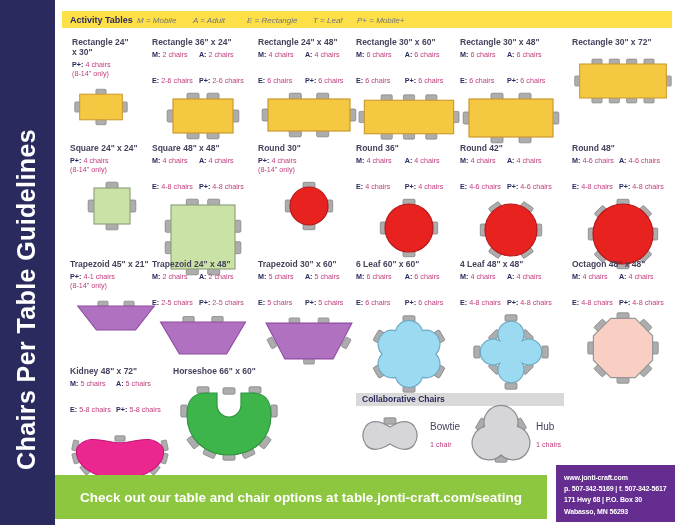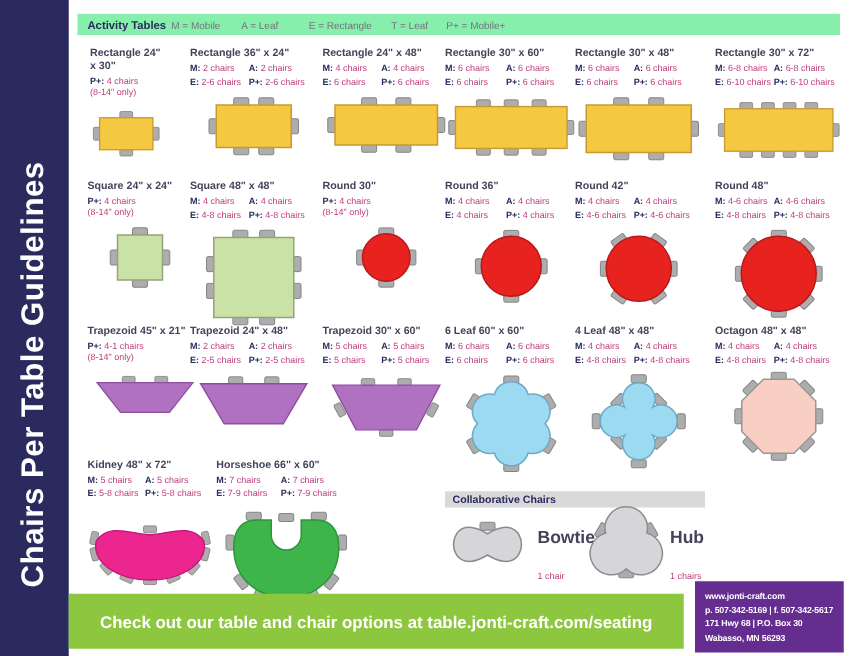--- a/index.html
+++ b/index.html
@@ -1,26 +1,26 @@
 <!DOCTYPE html>
 <html><head>
 <meta charset="utf-8">
 <style>
   *{margin:0;padding:0;box-sizing:border-box}
   html,body{width:679px;height:525px}
   body{position:relative;overflow:hidden;background:#fff;font-family:"Liberation Sans","DejaVu Sans",sans-serif}
   .sidebar{position:absolute;left:0;top:0;width:55px;height:525px;background:#2b2a5e}
   .sidebar span{position:absolute;left:12px;top:470px;transform-origin:0 0;transform:rotate(-90deg);
     white-space:nowrap;color:#fff;font-weight:bold;font-size:25px;letter-spacing:.4px}
-  .hdr{position:absolute;left:62px;top:11px;width:610px;height:17px;background:#86efac}
+  .hdr{position:absolute;left:62px;top:11px;width:610px;height:17px;background:#fde047}
   .hdr .at{position:absolute;left:8px;top:3.5px;font-size:9px;font-weight:bold;color:#2b2a5e}
-  .hdr .lg{position:absolute;top:4.5px;font-size:8px;color:#73737e;white-space:nowrap}
+  .hdr .lg{position:absolute;top:4.5px;font-size:8px;font-style:italic;color:#73737e;white-space:nowrap}
   .cell{position:absolute}
   .tt{font-size:8.5px;font-weight:bold;color:#45425c;line-height:1.18;margin-bottom:2.5px;white-space:normal}
-  .sp{display:grid;grid-template-columns:46% 54%;row-gap:2px;font-size:7.2px;line-height:1.25}
+  .sp{display:grid;grid-template-columns:46% 54%;row-gap:17px;font-size:7.2px;line-height:1.25}
   .sp.sp1{grid-template-columns:1fr}
   .sp span{white-space:nowrap}
   .sp b{color:#2b2a5e;font-weight:bold}
   .sp i{color:#bf3c7c;font-style:normal}
   .note{font-size:7.2px;color:#bf3c7c;line-height:1.3;white-space:nowrap}
   .note:empty{display:none}
   .dg{margin-top:5px;display:flex;justify-content:center}
   .chx{fill:#adadad;stroke:#848484;stroke-width:.8}
   .tb{fill:#f5c842;stroke:#c9992e;stroke-width:1.2}
   .sq{fill:#cbe2a6;stroke:#93a37d;stroke-width:1.2}
@@ -28,38 +28,38 @@
   .tp{fill:#b171c1;stroke:#8e4da3;stroke-width:1.2}
   .lf{fill:#9bdaf0;stroke:#6fa9c4;stroke-width:1.2}
   .oc{fill:#f8cfc2;stroke:#979797;stroke-width:1.2}
   .kd{fill:#ec268f;stroke:#c2157a;stroke-width:1.2}
   .hs{fill:#3db54b;stroke:#2f9440;stroke-width:1.2}
   .cb{fill:#d6d6d8;stroke:#8b8b93;stroke-width:1.2}
   .co-hdr{position:absolute;left:356px;top:393px;width:208px;height:13px;background:#d9d9d9;
     font-size:8.5px;font-weight:bold;color:#2b2a5e;line-height:13px;padding-left:6px}
   .co-dg{position:absolute}
   .co-lbl{position:absolute}
-  .co-lbl .n{font-size:14px;font-weight:bold;color:#45425c}
-  .co-lbl .c{font-size:7.2px;color:#bf3c7c;margin-top:19px}
+  .co-lbl .n{font-size:10px;font-weight:normal;color:#45425c}
+  .co-lbl .c{font-size:7.2px;color:#bf3c7c;margin-top:8px}
   .banner{position:absolute;left:55px;top:475px;width:492px;height:44px;background:#8dc63f;
     display:flex;align-items:center;justify-content:center;color:#fff;font-weight:bold;font-size:13.5px}
   .contact{position:absolute;left:556px;top:465px;width:119px;height:57px;background:#662d91;
     color:#fff;font-size:7px;font-weight:bold;letter-spacing:-.15px;padding:7px 0 0 8px;line-height:1.6}
 </style>
 </head>
 <body>
 
 <div class="sidebar">
   <span>Chairs Per Table Guidelines</span>
 </div>
 
 <div class="hdr">
   <span class="at">Activity Tables</span>
   <span class="lg" style="left:75px">M = Mobile</span>
-  <span class="lg" style="left:131px">A = Leaf</span>
+  <span class="lg" style="left:131px">A = Adult</span>
   <span class="lg" style="left:185px">E = Rectangle</span>
   <span class="lg" style="left:251px">T = Leaf</span>
   <span class="lg" style="left:295px">P+ = Mobile+</span>
 </div>
 
 <div class="cell" style="left:72px;top:37px;width:58px">
   <div class="tt">Rectangle 24" x 30"</div>
   <div class="sp sp1">
     <span><b>P+:</b> <i>4 chairs</i></span>
   </div>
@@ -151,26 +151,20 @@
         <rect class="chx" x="59" y="3.2" width="12" height="6.4" rx="1.2"></rect>
         <rect class="chx" x="59" y="46.4" width="12" height="6.4" rx="1.2"></rect>
         <rect class="chx" x="0.40000000000000036" y="24.8" width="12" height="6.4" rx="1.2" transform="rotate(90 6.4 28)"></rect>
         <rect class="chx" x="89.6" y="24.8" width="12" height="6.4" rx="1.2" transform="rotate(90 95.6 28)"></rect>
         <rect class="tb" x="9" y="9" width="84" height="38"></rect>
       </svg>
     </div>
 </div>
 <div class="cell" style="left:572px;top:37px;width:102px">
   <div class="tt">Rectangle 30" x 72"</div>
-  <div class="sp">
-    <span><b>M:</b> <i>6-8 chairs</i></span>
-    <span><b>A:</b> <i>6-8 chairs</i></span>
-    <span><b>E:</b> <i>6-10 chairs</i></span>
-    <span><b>P+:</b> <i>6-10 chairs</i></span>
-  </div>
   <div class="dg">
       <svg width="120" height="58" viewBox="0 0 120 58" aria-hidden="true">
         <rect class="chx" x="23.4" y="3.2" width="12" height="6.4" rx="1.2"></rect>
         <rect class="chx" x="23.4" y="48.4" width="12" height="6.4" rx="1.2"></rect>
         <rect class="chx" x="43.8" y="3.2" width="12" height="6.4" rx="1.2"></rect>
         <rect class="chx" x="43.8" y="48.4" width="12" height="6.4" rx="1.2"></rect>
         <rect class="chx" x="64.2" y="3.2" width="12" height="6.4" rx="1.2"></rect>
         <rect class="chx" x="64.2" y="48.4" width="12" height="6.4" rx="1.2"></rect>
         <rect class="chx" x="84.6" y="3.2" width="12" height="6.4" rx="1.2"></rect>
         <rect class="chx" x="84.6" y="48.4" width="12" height="6.4" rx="1.2"></rect>
@@ -429,26 +423,20 @@
         <rect class="chx" x="30.4" y="59.0" width="12" height="6.4" rx="1.2" transform="rotate(204 36.4 62.2)"></rect>
         <rect class="chx" x="11.399999999999999" y="50.0" width="12" height="6.4" rx="1.2" transform="rotate(230 17.4 53.2)"></rect>
         <rect class="chx" x="0.5999999999999996" y="36.8" width="12" height="6.4" rx="1.2" transform="rotate(256 6.6 40)"></rect>
         <rect class="chx" x="0.20000000000000018" y="21.9" width="12" height="6.4" rx="1.2" transform="rotate(282 6.2 25.1)"></rect>
         <path class="kd" d="M8,28 C20,10 42,22 58,22 C74,22 96,10 108,28 C112,48 88,64 58,64 C28,64 4,48 8,28 Z"></path>
       </svg>
     </div>
 </div>
 <div class="cell" style="left:173px;top:366px;width:112px">
   <div class="tt">Horseshoe 66" x 60"</div>
-  <div class="sp">
-    <span><b>M:</b> <i>7 chairs</i></span>
-    <span><b>A:</b> <i>7 chairs</i></span>
-    <span><b>E:</b> <i>7-9 chairs</i></span>
-    <span><b>P+:</b> <i>7-9 chairs</i></span>
-  </div>
   <div class="dg">
       <svg width="104" height="82" viewBox="0 0 104 82" aria-hidden="true">
         <rect class="chx" x="46" y="6.8" width="12" height="6.4" rx="1.2"></rect>
         <rect class="chx" x="20" y="5.8" width="12" height="6.4" rx="1.2"></rect>
         <rect class="chx" x="72" y="5.8" width="12" height="6.4" rx="1.2"></rect>
         <rect class="chx" x="1" y="26.8" width="12" height="6.4" rx="1.2" transform="rotate(90 7 30)"></rect>
         <rect class="chx" x="91" y="26.8" width="12" height="6.4" rx="1.2" transform="rotate(90 97 30)"></rect>
         <rect class="chx" x="82.2" y="58.2" width="12" height="6.4" rx="1.2" transform="rotate(128 88.2 61.4)"></rect>
         <rect class="chx" x="65.5" y="69.2" width="12" height="6.4" rx="1.2" transform="rotate(155 71.5 72.4)"></rect>
         <rect class="chx" x="46" y="72.8" width="12" height="6.4" rx="1.2"></rect>

